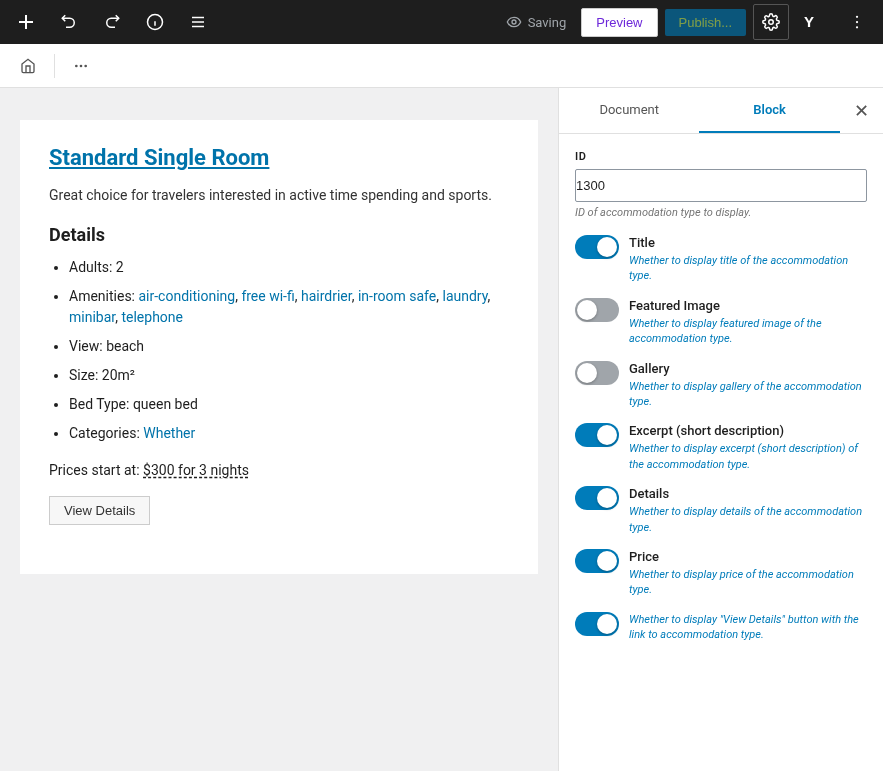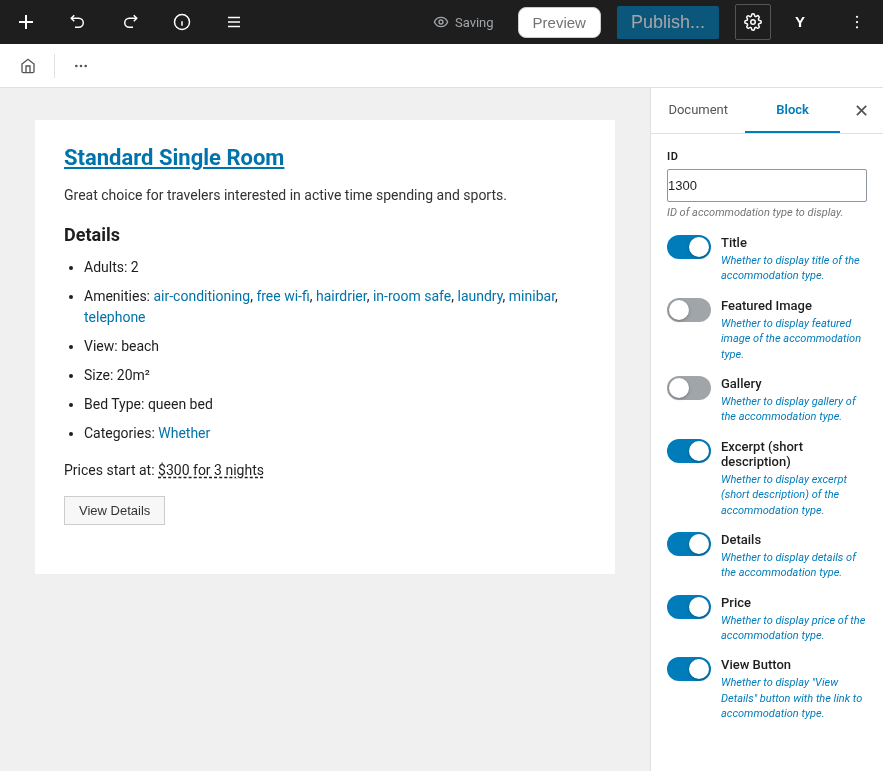--- a/index.html
+++ b/index.html
@@ -5,21 +5,21 @@
     * { box-sizing: border-box; margin: 0; padding: 0; }
     body { font-family: -apple-system, BlinkMacSystemFont, "Segoe UI", Roboto, sans-serif; font-size: 13px; background: #f0f0f1; color: #1e1e1e; height: 771px; width: 883px; overflow: hidden; display: flex; flex-direction: column; }
 
     
     .toolbar {
       background: #1e1e1e;
       height: 44px;
       display: flex;
       align-items: center;
       padding: 12px 8px;
-      gap: 16px;
+      gap: 7px;
       flex-shrink: 0;
     }
     .toolbar-btn {
       background: none;
       border: none;
       color: #fff;
       width: 36px;
       height: 36px;
       border-radius: 2px;
       cursor: pointer;
@@ -34,34 +34,34 @@
       font-size: 13px;
       display: flex;
       align-items: center;
       gap: 6px;
       margin-right: 8px;
     }
     .toolbar-saving svg { width: 16px; height: 16px; }
     .toolbar-preview {
       background: #fff;
       border: 1px solid #ccc;
-      border-radius: 8px;
+      border-radius: 2px;
       padding: 6px 14px;
-      font-size: 15px;
-      cursor: pointer;
-      color: #737373;
+      font-size: 13px;
+      cursor: pointer;
+      color: #6d28d9;
     }
     .toolbar-publish {
       background: #007cba;
       border: none;
       border-radius: 2px;
       padding: 6px 14px;
-      font-size: 18px;
-      cursor: pointer;
-      color: #ffffff;
+      font-size: 13px;
+      cursor: pointer;
+      color: #bef264;
       opacity: 0.6;
     }
     .toolbar-settings {
       background: none;
       border: 1px solid #555;
       border-radius: 2px;
       color: #fff;
       width: 36px;
       height: 36px;
       display: flex;
@@ -184,21 +184,21 @@
       border: 1px solid #ccc;
       background: #f7f7f7;
       padding: 6px 14px;
       font-size: 13px;
       cursor: pointer;
       color: #333;
     }
 
     
     .sidebar {
-      width: 233px;
+      width: 325px;
       background: #fff;
       border-left: 1px solid #e0e0e0;
       display: flex;
       flex-direction: column;
       overflow-y: auto;
       flex-shrink: 0;
     }
     .sidebar-header {
       display: flex;
       align-items: center;
@@ -519,21 +519,20 @@
               <div class="toggle-desc">Whether to display price of the accommodation type.</div>
             </div>
           </div>
           <div class="toggle-row">
             <label class="toggle-switch">
               <div class="toggle-track on">
                 <div class="toggle-thumb"></div>
               </div>
             </label>
             <div class="toggle-info">
-              <div class="toggle-title">View Button</div>
               <div class="toggle-desc">Whether to display "View Details" button with the link to accommodation type.</div>
             </div>
           </div>
         </div>
 
     </div>
   </div>
 
 </div>
 

